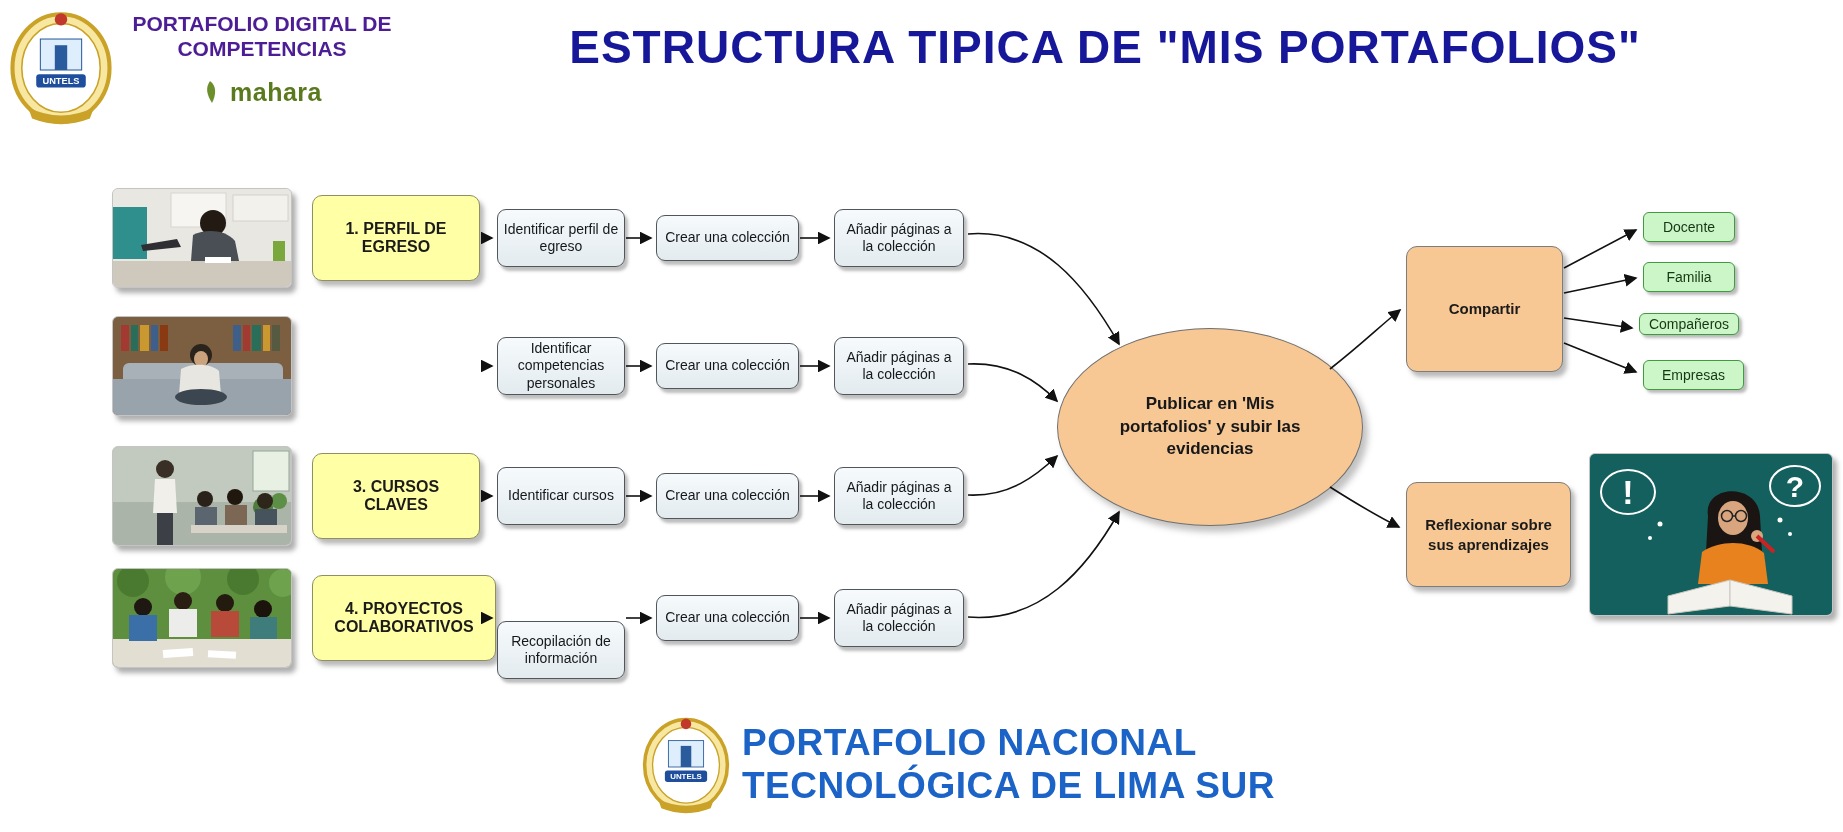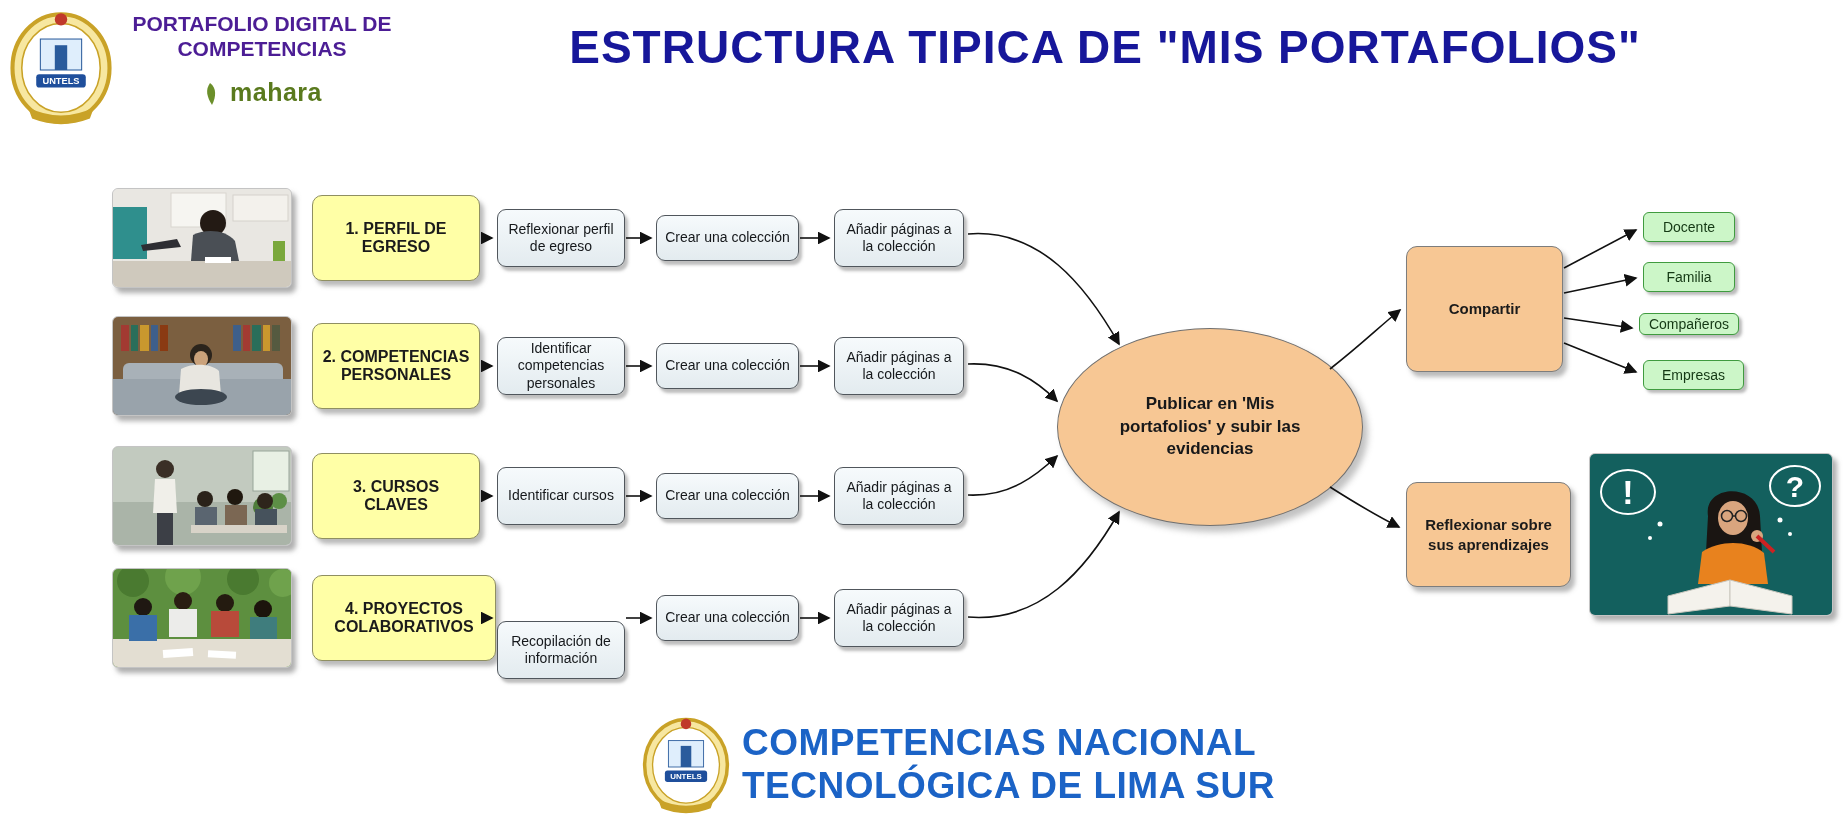--- a/index.html
+++ b/index.html
@@ -6,21 +6,21 @@
   body{width:1843px;height:832px;font-family:"Liberation Sans",sans-serif;}
   .slide{position:relative;width:1843px;height:832px;background:#fff;overflow:hidden;}
   .abs{position:absolute;box-sizing:border-box;}
   .ctr{display:flex;align-items:center;justify-content:center;text-align:center;}
 
   .page-title{left:440px;top:20px;width:1330px;text-align:center;
     font-size:46px;font-weight:800;color:#17179a;letter-spacing:1px;}
 
   .program-title{left:112px;top:12px;width:300px;text-align:center;
     font-size:21px;font-weight:800;color:#4c1d95;line-height:1.18;}
-  .mahara{left:112px;top:78px;width:300px;display:flex;align-items:center;justify-content:center;gap:8px;}
+  .mahara{left:112px;top:78px;width:300px;display:flex;align-items:flex-start;justify-content:center;gap:8px;}
   .mahara-text{font-size:25px;font-weight:800;color:#5a7a1e;letter-spacing:.5px;}
 
   .photo{border-radius:6px;overflow:hidden;border:1px solid #c4c4c4;
     box-shadow:4px 5px 5px rgba(110,110,110,.55);background:#ddd;}
   .photo svg{display:block;}
 
   .topic{background:#ffffa6;border:1px solid #8f8f62;border-radius:10px;
     box-shadow:4px 5px 4px rgba(120,120,120,.5);font-weight:bold;font-size:16px;color:#1b1b1b;padding:6px 8px;}
   .step{background:linear-gradient(180deg,#f6fafc,#e3ebef);border:1px solid #50565c;border-radius:9px;
     box-shadow:3px 4px 3px rgba(125,125,125,.5);font-size:14px;color:#15181b;padding:3px 5px;line-height:1.25;}
@@ -142,32 +142,29 @@
       <circle cx="150" cy="40" r="9" fill="#1c140c"></circle>
         <rect x="137" y="48" width="27" height="22" fill="#3f7d7d"></rect>
       <rect x="50" y="80" width="30" height="8" fill="#ffffff" transform="rotate(-4 65 84)"></rect>
       <rect x="95" y="82" width="28" height="7" fill="#ffffff" transform="rotate(3 109 85)"></rect>
     </svg>
   </div>
 
   <div class="abs ctr topic" style="left:312px;top:195px;width:168px;height:86px;">
     <span>1. PERFIL DE EGRESO</span>
     </div>
-  <div class="abs ctr topic" style="left:312px;top:323px;width:168px;height:86px;">
-    <span>2. COMPETENCIAS PERSONALES</span>
-    </div>
   <div class="abs ctr topic" style="left:312px;top:453px;width:168px;height:86px;">
     <span>3. CURSOS CLAVES</span>
     </div>
   <div class="abs ctr topic" style="left:312px;top:575px;width:184px;height:86px;justify-content:center;">
     <span>4. PROYECTOS COLABORATIVOS</span>
     </div>
 
   <div class="abs ctr step" style="left:497px;top:209px;width:128px;height:58px;">
-    <span>Reflexionar perfil de egreso</span>
+    <span>Identificar perfil de egreso</span>
     </div>
   <div class="abs ctr step" style="left:656px;top:215px;width:143px;height:46px;">
     <span>Crear una colección</span>
     </div>
   <div class="abs ctr step" style="left:834px;top:209px;width:130px;height:58px;">
     <span>Añadir páginas a la colección</span>
     </div>
 
   <div class="abs ctr step" style="left:497px;top:337px;width:128px;height:58px;">
     <span>Identificar competencias personales</span>
@@ -291,17 +288,17 @@
       <ellipse cx="50" cy="60" rx="38" ry="43" fill="#ffffff" stroke="#c9a227" stroke-width="1.5"></ellipse>
       <rect x="30" y="32" width="40" height="30" fill="#dfeefc" stroke="#2a5b9c" stroke-width="1"></rect>
       <rect x="44" y="38" width="12" height="24" fill="#2a5b9c"></rect>
       <rect x="26" y="66" width="48" height="13" rx="3" fill="#1f4f9c"></rect>
       <text x="50" y="76" font-size="9" fill="#ffffff" text-anchor="middle" font-weight="bold">UNTELS</text>
       <path d="M18 98 q32 16 64 0 l-4 11 q-28 11 -56 0 z" fill="#c9a227"></path>
       <circle cx="50" cy="13" r="6" fill="#c0392b"></circle>
     </svg>
   </div>
   <div class="abs footer-name">
-    <div>COMPETENCIAS NACIONAL</div>
+    <div>PORTAFOLIO NACIONAL</div>
     <div>TECNOLÓGICA DE LIMA SUR</div>
   </div>
 
 </div>
 
 </body></html>

